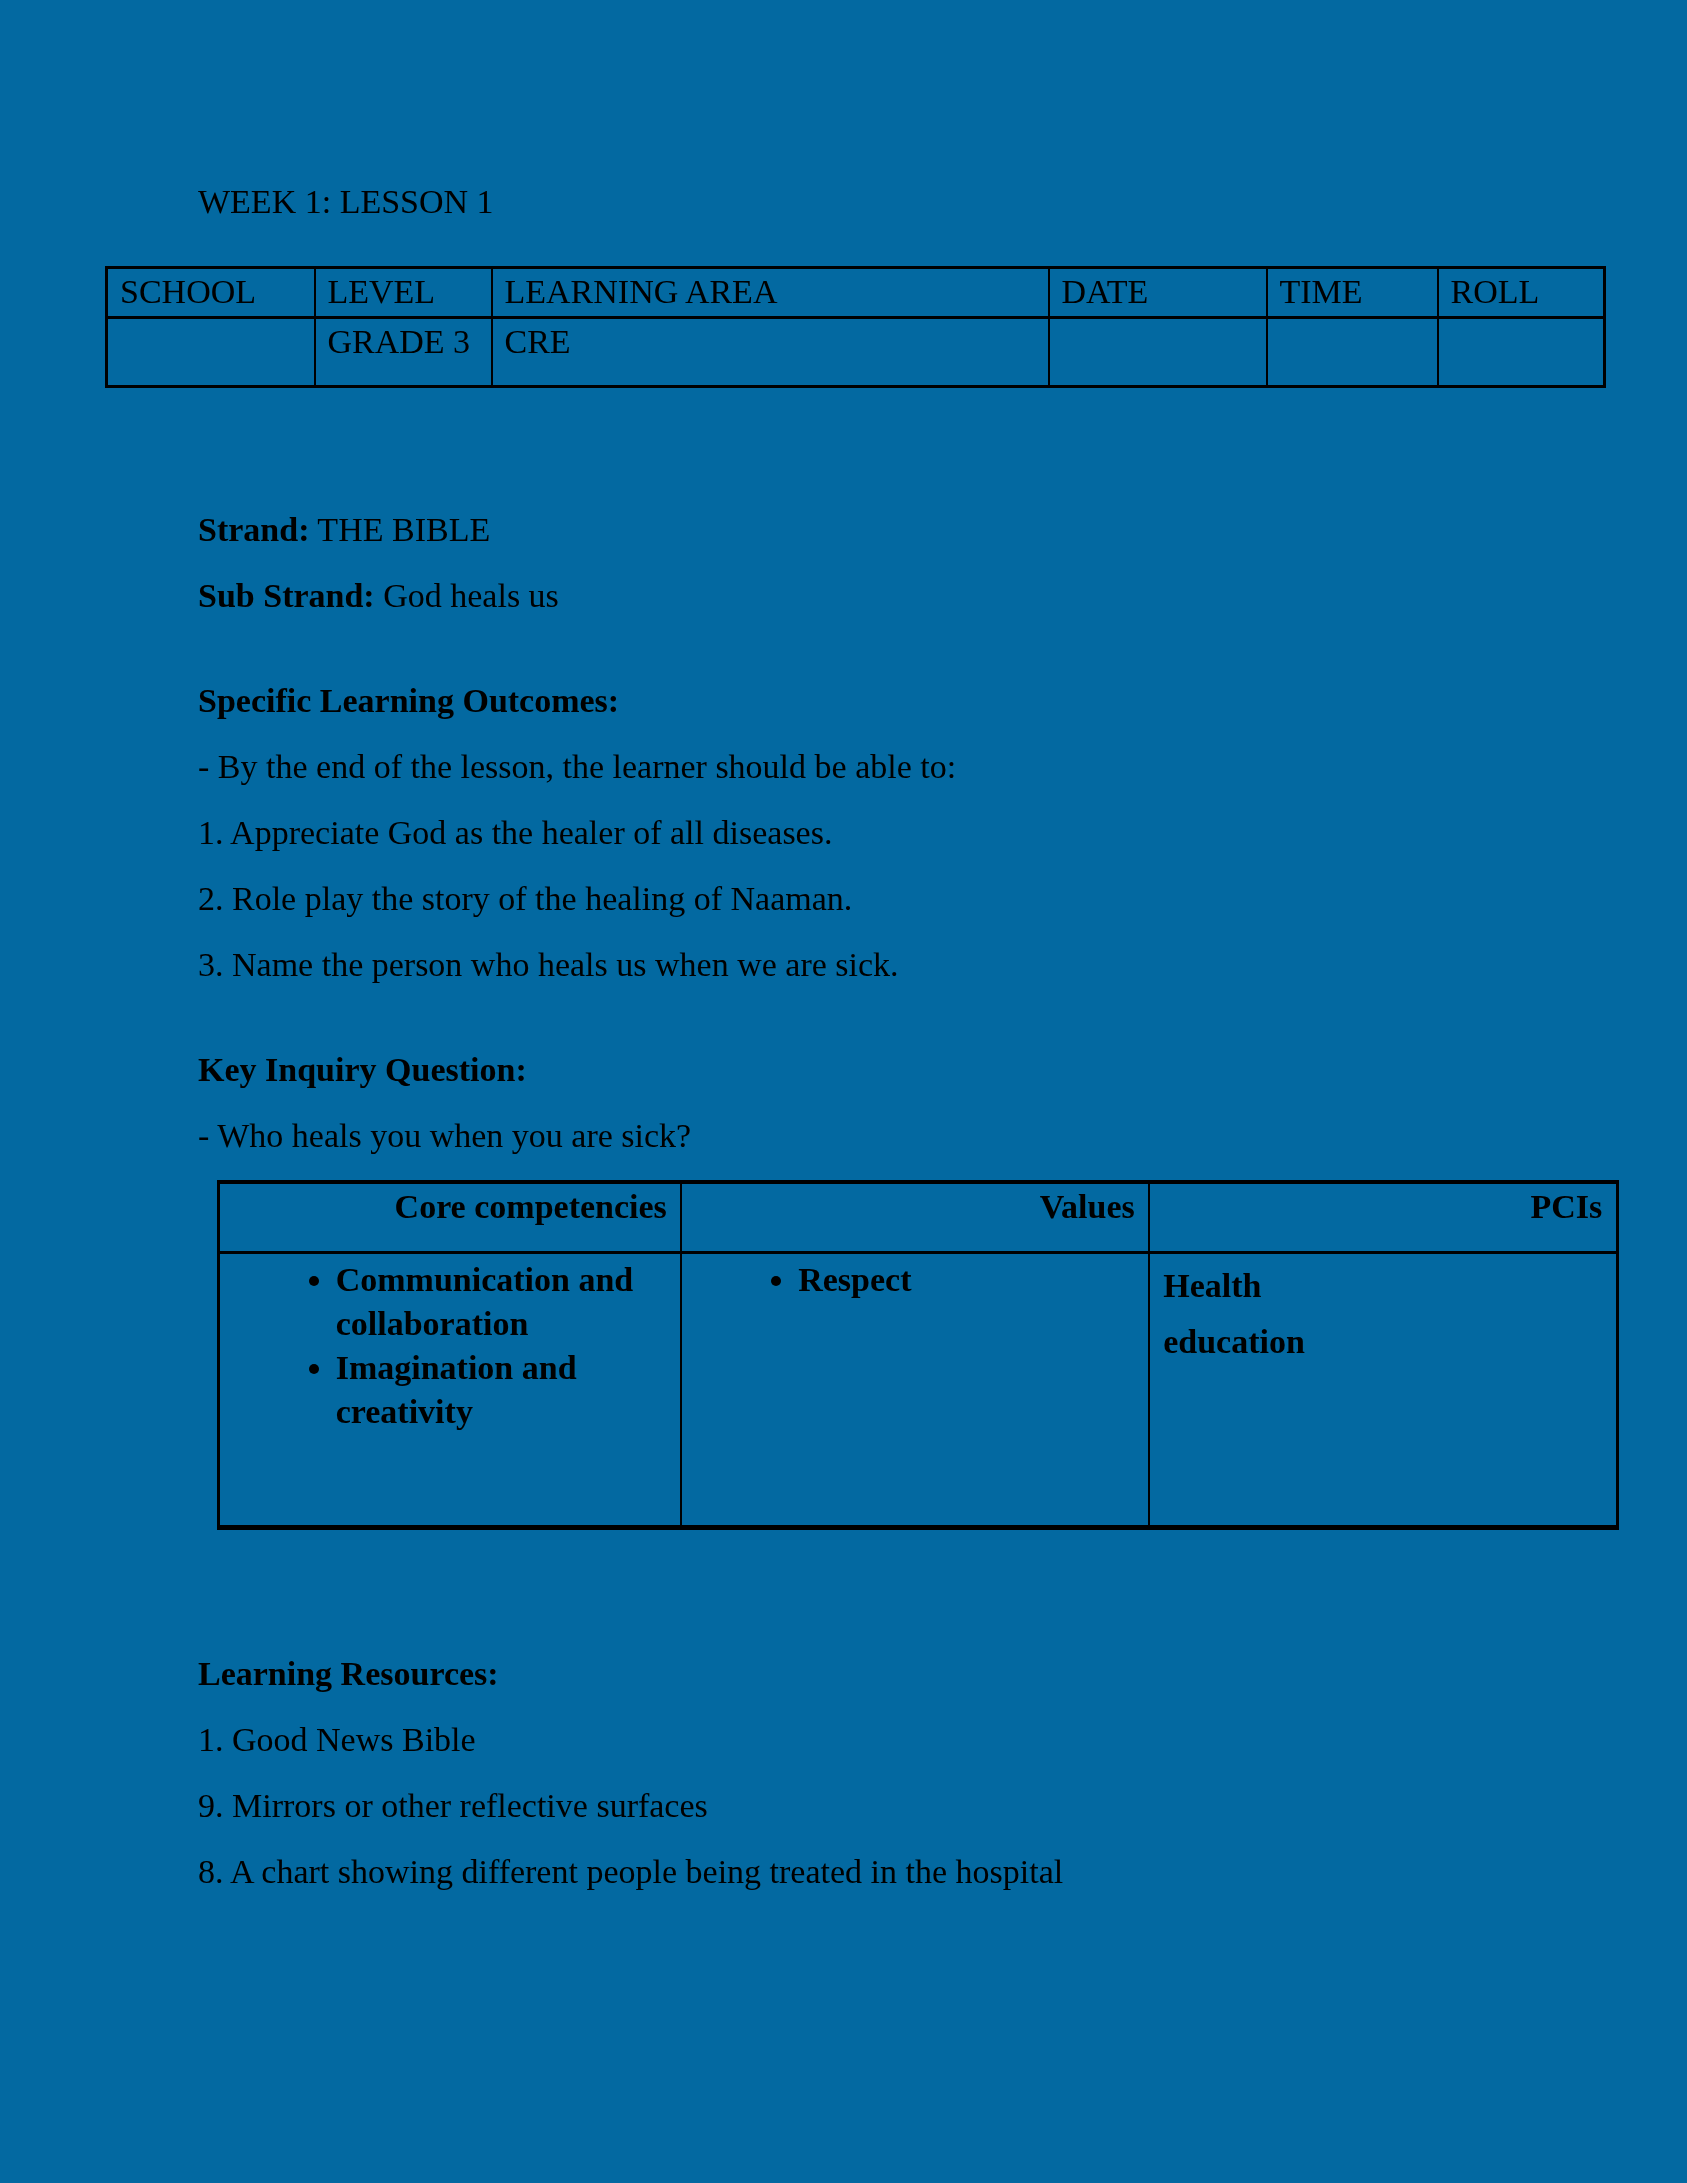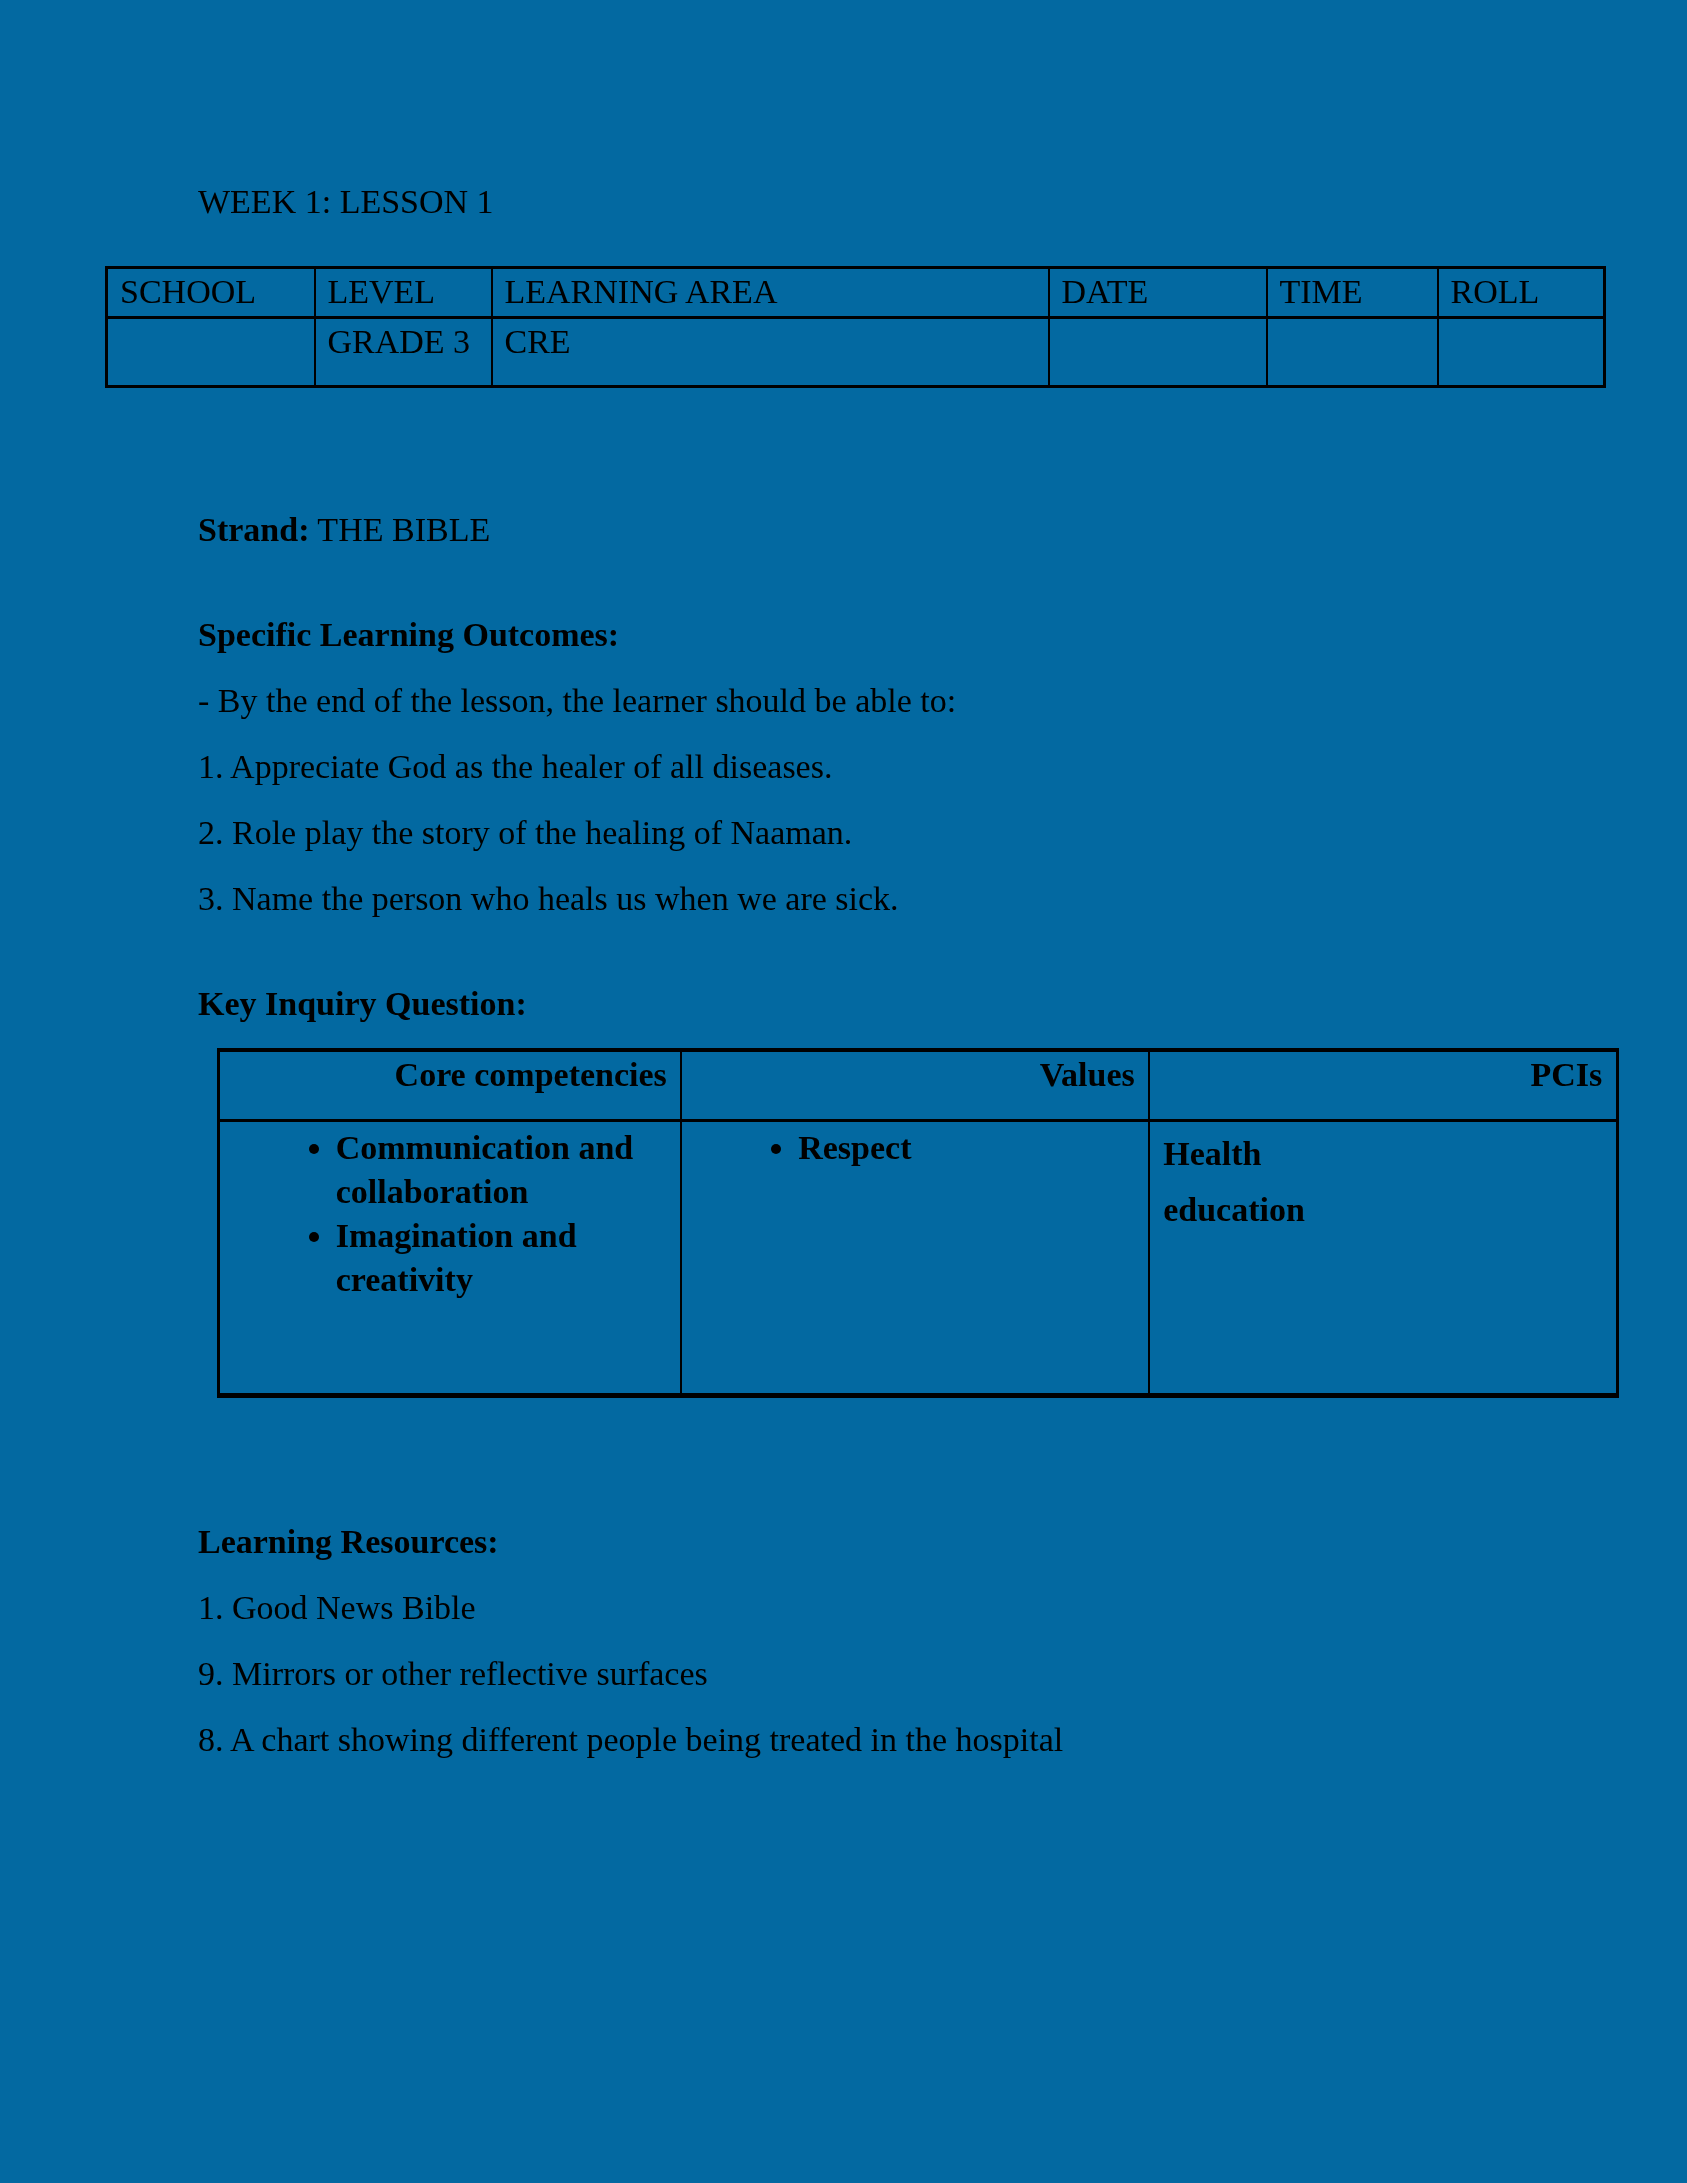--- a/index.html
+++ b/index.html
@@ -119,28 +119,30 @@
         <td>CRE</td>
         <td></td>
         <td></td>
         <td></td>
       </tr>
     </tbody>
   </table>
 
   <p class="strand-line"><b class="bold">Strand:</b> <span>THE BIBLE</span></p>
 
+  <p><b class="bold">Sub Strand:</b> <span>God heals us</span></p>
 
   <p class="bold slo-heading">Specific Learning Outcomes:</p>
   <p>- By the end of the lesson, the learner should be able to:</p>
   <p>1. Appreciate God as the healer of all diseases.</p>
   <p>2. Role play the story of the healing of Naaman.</p>
   <p>3. Name the person who heals us when we are sick.</p>
 
   <p class="bold kiq-heading">Key Inquiry Question:</p>
+  <p>- Who heals you when you are sick?</p>
 
   <table class="t2">
     <colgroup>
       <col style="width:463px">
         <col style="width:468px">
         <col style="width:468px">
     </colgroup>
     <tbody>
       <tr class="head">
         <td>Core competencies</td>

